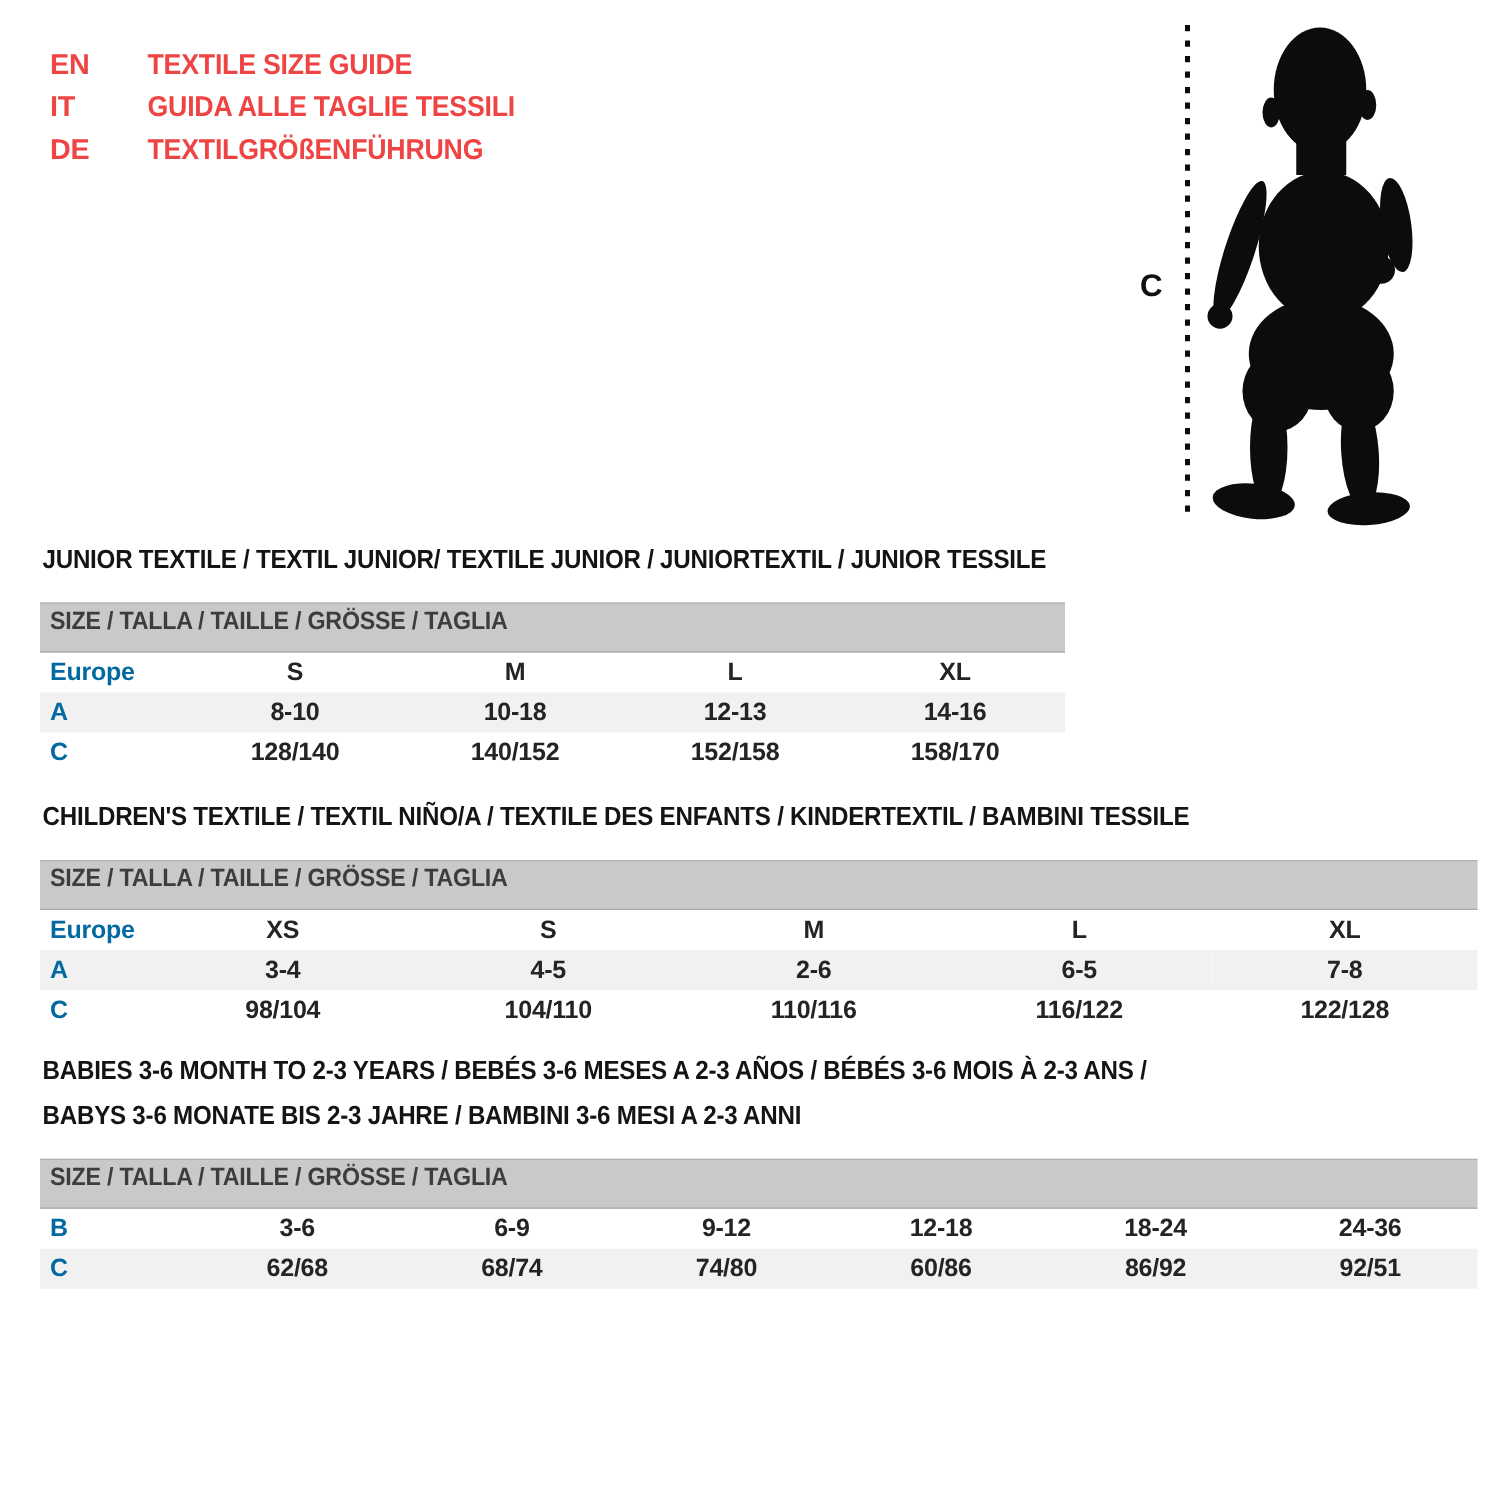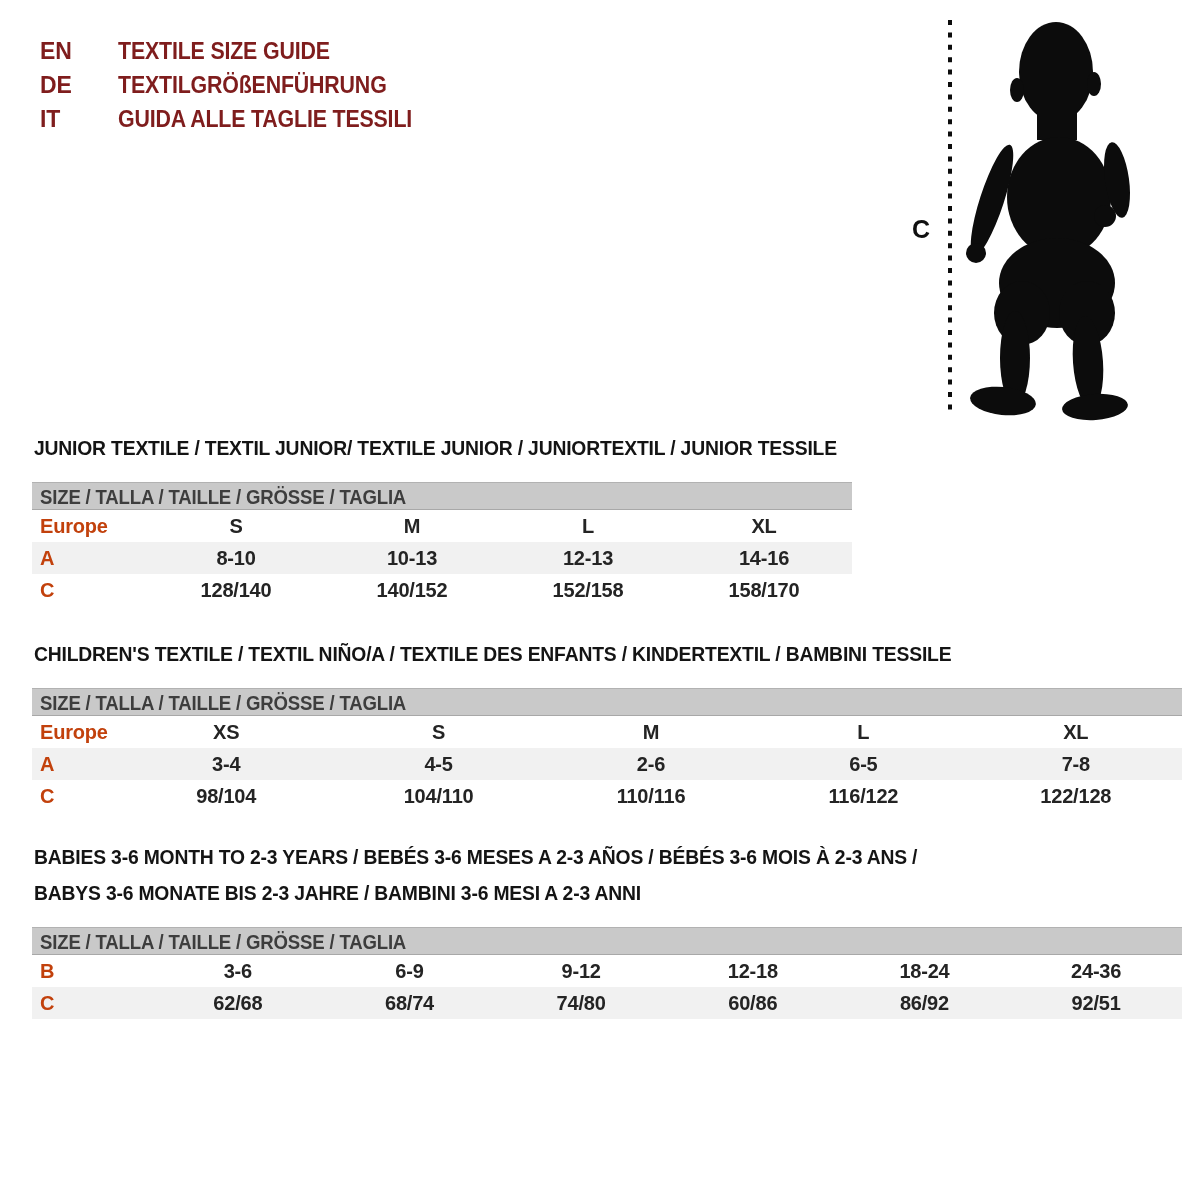--- a/index.html
+++ b/index.html
@@ -8,45 +8,45 @@
     width:1200px;height:1200px;
     background:#ffffff;
     font-family:"Liberation Sans", sans-serif;
     font-weight:bold;
     color:#1c1c1c;
     overflow:hidden;
     letter-spacing:-0.2px;
   }
   
   .languages{position:absolute;left:40px;top:34px;}
-  .lang-row{display:flex;line-height:34px;font-size:23px;color:#7f1d1d;}
+  .lang-row{display:flex;line-height:34px;font-size:23px;color:#ef4444;}
   .lang-code{width:78px;flex:0 0 78px;}
   .lang-label{transform:scaleX(0.93);transform-origin:0 50%;white-space:pre;}
   
   .figure-svg{position:absolute;left:940px;top:18px;width:200px;height:402px;overflow:visible;}
   .figure-c{position:absolute;left:912px;top:214px;font-size:25px;line-height:30px;color:#101010;}
   
   .tsec{position:absolute;left:32px;}
   .section-title{
     font-size:21px;line-height:36px;white-space:pre;
     transform:scaleX(0.92);transform-origin:0 0;
     margin:0 0 16px 2px;color:#141414;
   }
   .size-bar{
-    background:#c9c9c9;height:28px;line-height:28px;
+    background:#c9c9c9;height:40px;line-height:28px;
     border-top:1px solid #b2b2b2;border-bottom:1px solid #a8a8a8;
     color:#3d3d3d;font-size:20px;padding-left:8px;box-sizing:border-box;
   }
   .size-bar .condensed{display:inline-block;transform:scaleX(0.93);transform-origin:0 50%;white-space:pre;}
   table.sizes{border-collapse:collapse;table-layout:fixed;border-spacing:0;}
   table.sizes td{
     height:32px;padding:0;font-size:20px;font-weight:bold;
     text-align:center;vertical-align:middle;color:#242424;white-space:nowrap;
   }
-  table.sizes td.rowlabel{text-align:left;padding-left:8px;color:#c2410c;}
+  table.sizes td.rowlabel{text-align:left;padding-left:8px;color:#0369a1;}
   table.sizes tr.shaded{background:#f1f1f1;}
   .junior .size-bar, .junior table.sizes{width:820px;}
   .children .size-bar, .children table.sizes{width:1150px;}
   .babies .size-bar, .babies table.sizes{width:1150px;}
   .junior   table.sizes td.rowlabel{width:108px;}
   .children table.sizes td.rowlabel{width:80px;}
   .babies   table.sizes td.rowlabel{width:112px;}
   
   .legend{position:absolute;left:35px;top:1063px;}
   .legend-line{
@@ -58,26 +58,26 @@
 <body>
 
 <div class="page">
 
   <div class="languages">
     <div class="lang-row">
       <span class="lang-code">EN</span>
       <span class="lang-label">TEXTILE SIZE GUIDE</span>
     </div>
     <div class="lang-row">
+      <span class="lang-code">IT</span>
+      <span class="lang-label">GUIDA ALLE TAGLIE TESSILI</span>
+    </div>
+    <div class="lang-row">
       <span class="lang-code">DE</span>
       <span class="lang-label">TEXTILGRÖßENFÜHRUNG</span>
-    </div>
-    <div class="lang-row">
-      <span class="lang-code">IT</span>
-      <span class="lang-label">GUIDA ALLE TAGLIE TESSILI</span>
     </div>
   </div>
 
   <svg class="figure-svg" viewBox="0 0 200 402" xmlns="http://www.w3.org/2000/svg">
     <line x1="10" y1="2" x2="10" y2="398" stroke="#0c0c0c" stroke-width="4" stroke-dasharray="5 7.4"></line>
     <g transform="translate(27,2)" fill="#0c0c0c">
       <ellipse cx="89" cy="52" rx="37" ry="50"></ellipse>
       <ellipse cx="50" cy="70" rx="7" ry="12"></ellipse>
       <ellipse cx="127" cy="64" rx="7" ry="12"></ellipse>
       <rect x="70" y="80" width="40" height="40"></rect>
@@ -107,21 +107,21 @@
           <tr>
             <td class="rowlabel">Europe</td>
             <td class="val">S</td>
             <td class="val">M</td>
             <td class="val">L</td>
             <td class="val">XL</td>
           </tr>
           <tr class="shaded">
             <td class="rowlabel">A</td>
             <td class="val">8-10</td>
-            <td class="val">10-13</td>
+            <td class="val">10-18</td>
             <td class="val">12-13</td>
             <td class="val">14-16</td>
           </tr>
           <tr>
             <td class="rowlabel">C</td>
             <td class="val">128/140</td>
             <td class="val">140/152</td>
             <td class="val">152/158</td>
             <td class="val">158/170</td>
           </tr>

